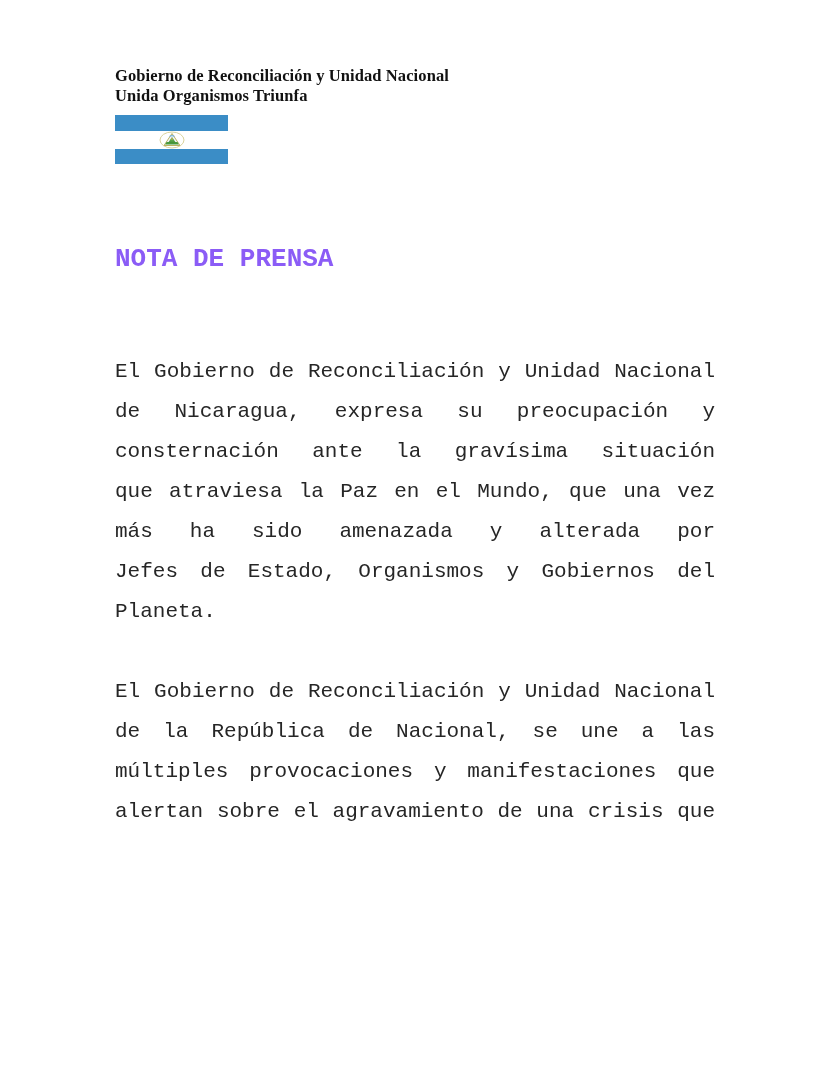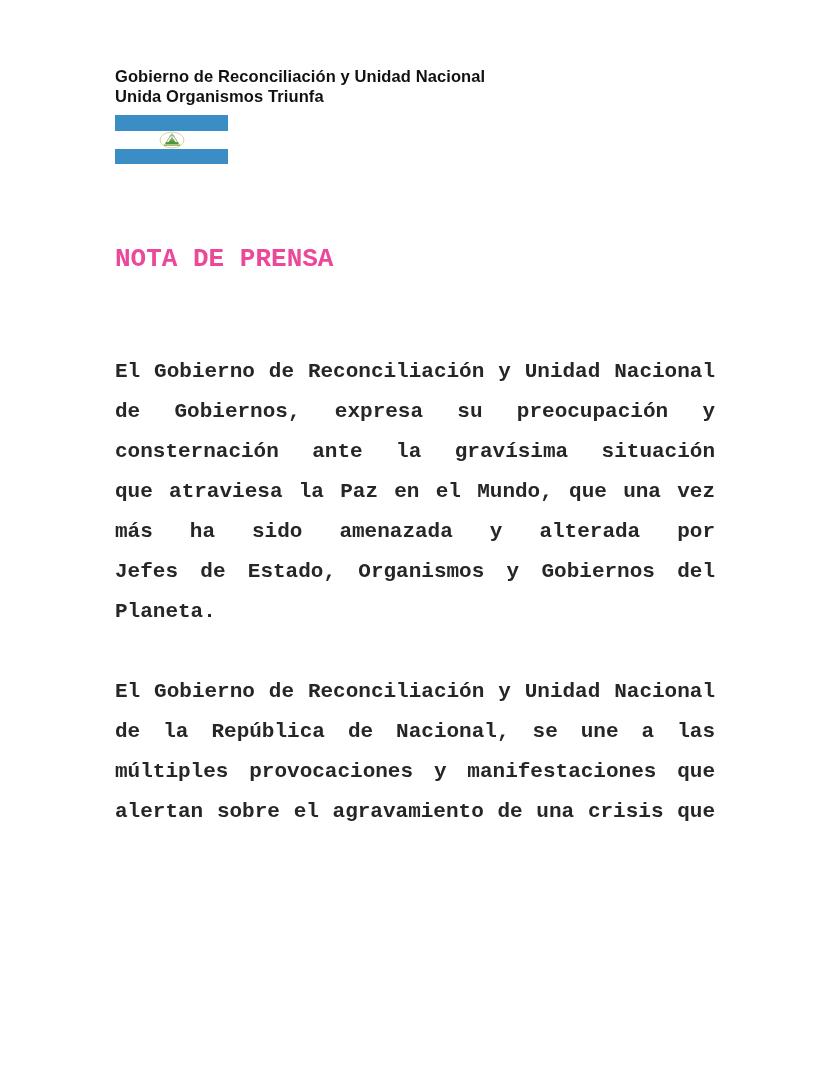--- a/index.html
+++ b/index.html
@@ -16,21 +16,21 @@
     font-family: "Liberation Sans", sans-serif;
   }
   
   .letterhead {
     position: absolute;
     left: 115px;
     top: 66px;
     color: #111111;
   }
   .letterhead .lh-line {
-    font-family: Liberation Sans, sans-serif;
+    font-family: Liberation Serif, serif;
     font-weight: 700;
     font-size: 16.5px;
     line-height: 20px;
     letter-spacing: 0.1px;
     white-space: nowrap;
   }
   
   .flag {
     position: absolute;
     left: 115px;
@@ -55,34 +55,33 @@
   .flag svg { display: block; }
   
   .doc-title {
     position: absolute;
     left: 115px;
     top: 246px;
     font-family: "Liberation Mono", "DejaVu Sans Mono", monospace;
     font-weight: 700;
     font-size: 26px;
     line-height: 1;
-    color: #ec4899;
+    color: #8b5cf6;
     white-space: nowrap;
   }
   
   .doc-body {
     position: absolute;
     left: 115px;
     top: 352px;
     width: 600px;
     font-family: "Liberation Mono", "DejaVu Sans Mono", monospace;
     font-size: 21px;
     line-height: 40px;
     color: #262626;
-    font-weight: bold;
   }
   .paragraph + .paragraph {
     margin-top: 40px;
   }
   .line {
     text-align: justify;
     text-align-last: justify;
   }
   .line.flush-left {
     text-align-last: left;
@@ -113,21 +112,21 @@
       </span>
     </div>
     <div class="stripe-blue"></div>
   </div>
 
   <div class="doc-title">NOTA DE PRENSA</div>
 
   <div class="doc-body">
       <div class="paragraph">
         <div class="line">El Gobierno de Reconciliación y Unidad Nacional</div>
-        <div class="line">de Gobiernos, expresa su preocupación y</div>
+        <div class="line">de Nicaragua, expresa su preocupación y</div>
         <div class="line">consternación ante la gravísima situación</div>
         <div class="line">que atraviesa la Paz en el Mundo, que una vez</div>
         <div class="line">más ha sido amenazada y alterada por</div>
         <div class="line">Jefes de Estado, Organismos y Gobiernos del</div>
         <div class="line flush-left">Planeta.</div>
       </div>
       <div class="paragraph">
         <div class="line">El Gobierno de Reconciliación y Unidad Nacional</div>
         <div class="line">de la República de Nacional, se une a las</div>
         <div class="line">múltiples provocaciones y manifestaciones que</div>

